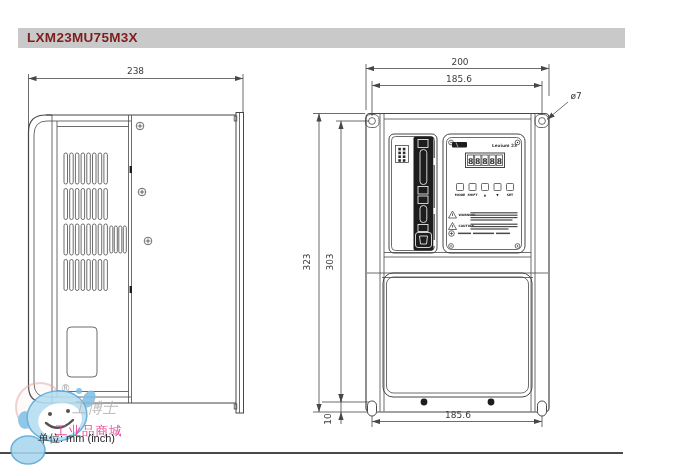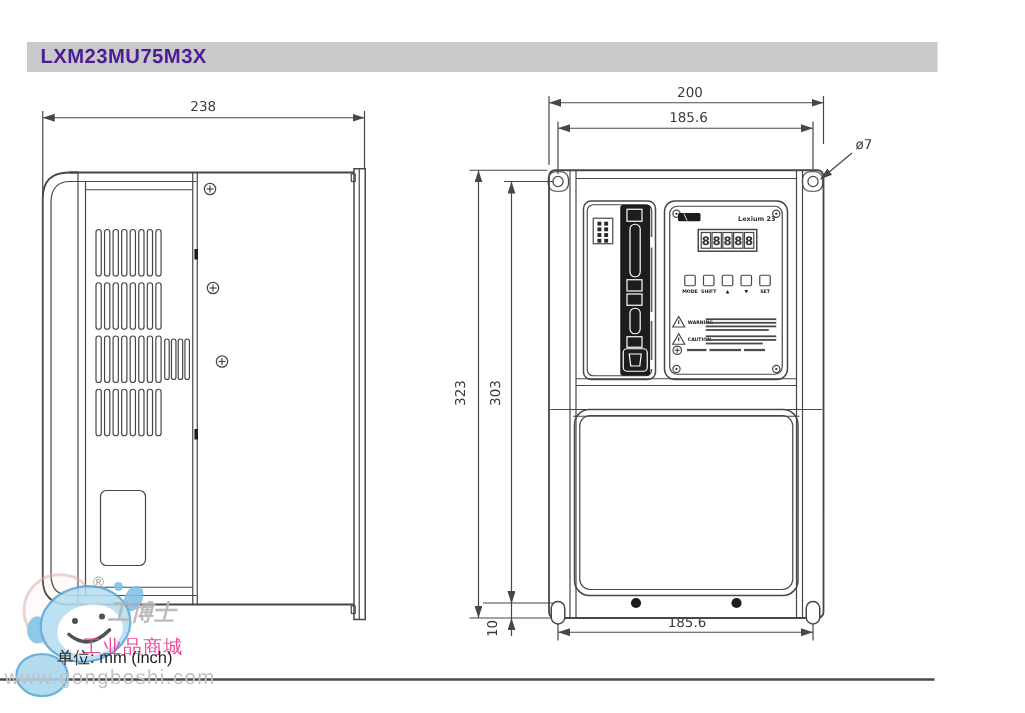--- a/index.html
+++ b/index.html
@@ -1,24 +1,24 @@
 <!DOCTYPE html>
 <html><head>
 <meta charset="utf-8">
 <style>
   html,body{margin:0;padding:0;background:#fff;}
   .stage{position:relative;width:683px;height:475px;background:#fff;overflow:hidden;
          font-family:"Liberation Sans",sans-serif;}
   .stage > svg{position:absolute;left:0;top:0;}
   .titlebar{position:absolute;left:18px;top:28px;width:607px;height:20px;background:#c9c9c9;
-            color:#4c1d95;font-weight:bold;font-size:13.5px;line-height:20px;
+            color:#7f1d1d;font-weight:bold;font-size:13.5px;line-height:20px;
             padding-left:9px;box-sizing:border-box;letter-spacing:.3px;}
   .ftext{position:absolute;white-space:nowrap;}
   .unit-label{left:38px;top:431px;font-size:11px;color:#252525;}
-  .wm-name{left:72px;top:399px;font-size:15px;color:#b5b5b5;font-style:italic;opacity:.9;font-weight:bold;}
+  .wm-name{left:72px;top:399px;font-size:15px;color:#b5b5b5;font-style:italic;opacity:.9;}
   .wm-mall{left:55px;top:423px;font-size:12.5px;color:#ec4899;letter-spacing:1px;}
   .wm-reg{left:62px;top:383px;font-size:10px;color:#9a9a9a;}
   .wm-url{left:3px;top:444px;font-size:13.5px;color:#c2c2c2;letter-spacing:1px;}
   
   .ln{stroke:#474747;stroke-width:1;fill:none;}
   .ln08{stroke:#474747;stroke-width:.8;fill:none;}
   .ln12{stroke:#474747;stroke-width:1.2;fill:none;}
   .wfill{fill:#fff;stroke:#474747;stroke-width:1;}
   .dk{fill:#1d1d1d;}
   .wln{stroke:#fff;stroke-width:.8;fill:none;}
@@ -309,15 +309,14 @@
     <path d="M46,423 Q59,434 73,420" stroke="#3a3a3a" stroke-width="2.4" fill="none" stroke-linecap="round"></path>
   </g>
 </svg>
 
   <div class="titlebar">LXM23MU75M3X</div>
 
   <div class="ftext wm-reg">®</div>
   <div class="ftext wm-name">工博士</div>
   <div class="ftext wm-mall">工业品商城</div>
   <div class="ftext unit-label">单位: mm (inch)</div>
-  <div class="ftext wm-url">www.gongboshi.com</div>
 
 </div>
 
 </body></html>

